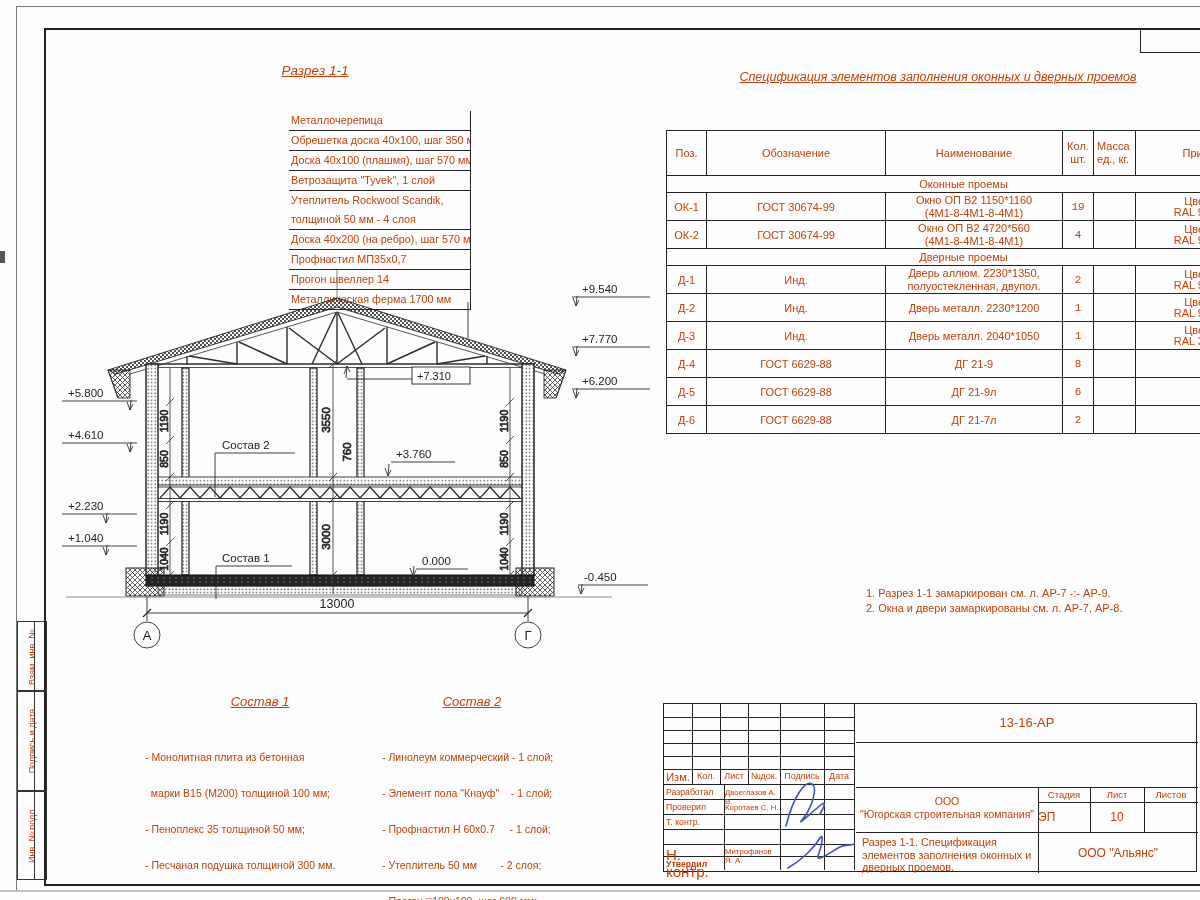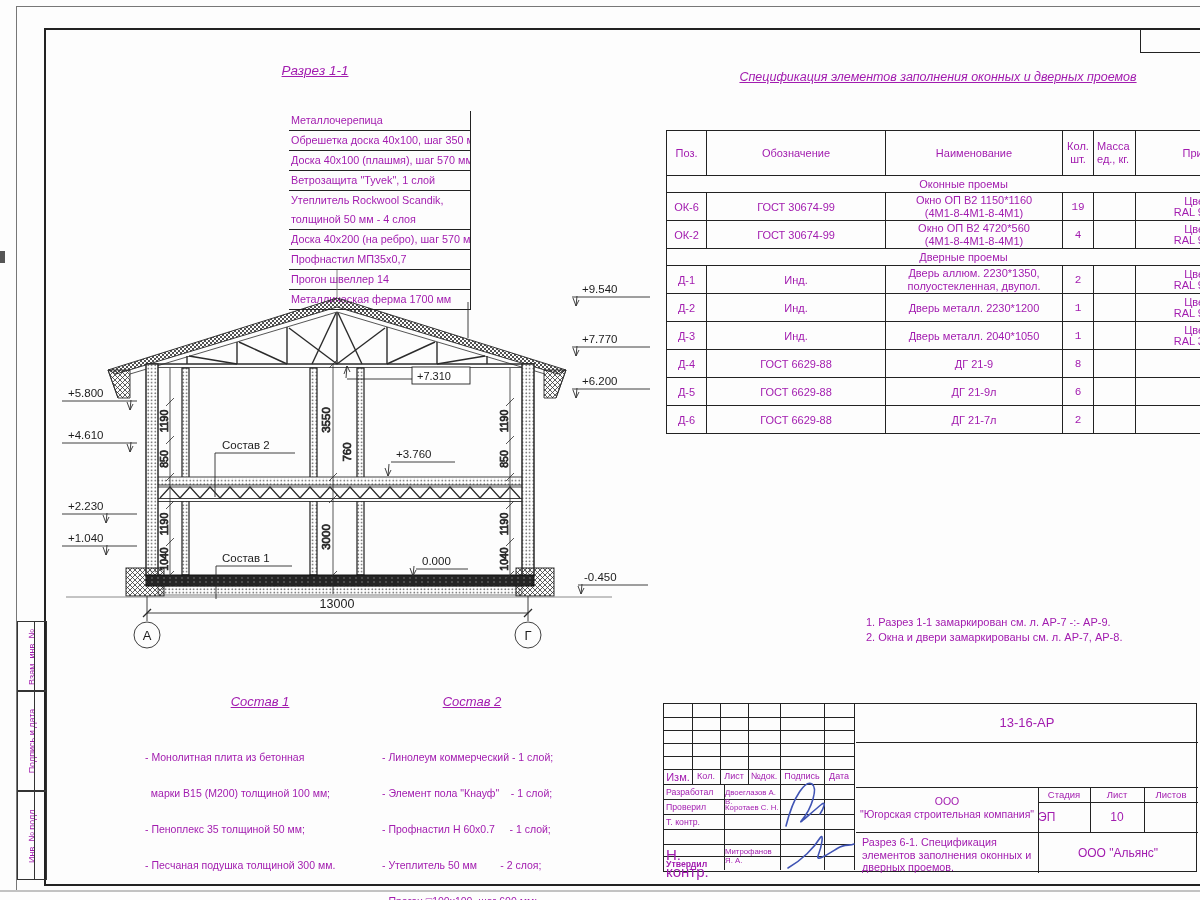--- a/index.html
+++ b/index.html
@@ -1,17 +1,17 @@
 <!DOCTYPE html>
 <html><head>
 <meta charset="utf-8">
 <style>
   html,body{margin:0;padding:0;background:#fff;}
   #stage{position:relative;width:1200px;height:900px;overflow:hidden;background:#fdfdfd;
-         font-family:"Liberation Sans",sans-serif;color:#a21caf;}
+         font-family:"Liberation Sans",sans-serif;color:#c2410c;}
   .abs{position:absolute;}
   .ln{position:absolute;background:#222;}
   .title-it{font-style:italic;text-decoration:underline;text-align:center;}
   
   .callout{font-size:10.8px;line-height:19px;border-right:1px solid #222;}
   .callout .row{height:19px;border-bottom:1px solid #222;padding-left:2px;white-space:nowrap;overflow:hidden;}
   .callout .row.nb{border-bottom:none;}
   
   table.spec{border-collapse:collapse;table-layout:fixed;width:594px;background:transparent;}
   table.spec td{border:1px solid #222;font-size:11px;text-align:center;padding:0 2px;overflow:hidden;}
@@ -281,21 +281,21 @@
               <div>Масса</div>
               <div>ед., кг.</div>
             </div>
           </td>
       <td>Прим.</td>
     </tr>
     <tr class="grp">
           <td colspan="6">Оконные проемы</td>
         </tr>
     <tr class="dr">
-      <td>ОК-6</td>
+      <td>ОК-1</td>
           <td>ГОСТ 30674-99</td>
       <td class="twoline">
             <div>Окно ОП В2 1150*1160</div>
             <div>(4М1-8-4М1-8-4М1)</div>
           </td>
       <td class="qty">19</td>
           <td></td>
       <td class="noteCell">
             <div>Цвет:</div>
             <div>RAL 9003</div>
@@ -374,21 +374,21 @@
       <td>Д-6</td>
           <td>ГОСТ 6629-88</td>
       <td>ДГ 21-7л</td>
       <td class="qty">2</td>
           <td></td>
           <td></td>
     </tr>
   </tbody>
     </table>
 
-  <div class="abs notes" style="left:866px;top:615px;">
+  <div class="abs notes" style="left:866px;top:586px;">
     <div>1. Разрез 1-1 замаркирован см. л. АР-7 -:- АР-9.</div>
     <div>2. Окна и двери замаркированы см. л. АР-7, АР-8.</div>
   </div>
 
   <div class="abs" style="left:145px;top:694px;width:230px;">
     <div class="title-it" style="font-size:13px;margin-bottom:18px;">Состав 1</div>
     <div class="sostav">
       <div>- Монолитная плита из бетонная</div>
       <div>  марки В15 (М200) толщиной 100 мм;</div>
       <div>- Пеноплекс 35 толщиной 50 мм;</div>
@@ -470,21 +470,21 @@
     <div class="cellTxt" style="left:192px;top:91px;width:182px;text-align:center;font-size:10.5px;line-height:13px;">
       <div>ООО</div>
         <div>"Югорская строительная компания"</div>
     </div>
     <div class="cellTxt" style="left:374px;top:85px;width:52px;text-align:center;font-size:9.5px;">Стадия</div>
     <div class="cellTxt" style="left:426px;top:85px;width:54px;text-align:center;font-size:9.5px;">Лист</div>
     <div class="cellTxt" style="left:480px;top:85px;width:54px;text-align:center;font-size:9.5px;">Листов</div>
     <div class="cellTxt" style="left:374px;top:106px;width:52px;text-align:left;font-size:12px;">ЭП</div>
     <div class="cellTxt" style="left:426px;top:106px;width:54px;text-align:center;font-size:12px;">10</div>
     <div class="cellTxt" style="left:198px;top:132px;width:176px;font-size:10.8px;line-height:12.5px;">
-      <div>Разрез 6-1. Спецификация</div>
+      <div>Разрез 1-1. Спецификация</div>
         <div>элементов заполнения оконных и</div>
         <div>дверных проемов.</div>
     </div>
     <div class="cellTxt" style="left:374px;top:142px;width:160px;text-align:center;font-size:12px;">ООО "Альянс"</div>
 
     <svg width="120" height="120" style="position:absolute;left:100px;top:60px;" viewBox="0 0 120 120">
       <g stroke="#4054b4" stroke-width="1.6" fill="none" stroke-linecap="round">
         <path d="M22,62 C30,30 42,16 48,20 C54,24 48,44 38,56 C32,63 48,48 58,40 C62,37 60,44 56,50"></path>
         <path d="M24,104 C38,96 50,84 56,74 C60,68 58,82 54,92 C52,98 64,90 74,84 C80,80 86,82 90,80"></path>
       </g>

